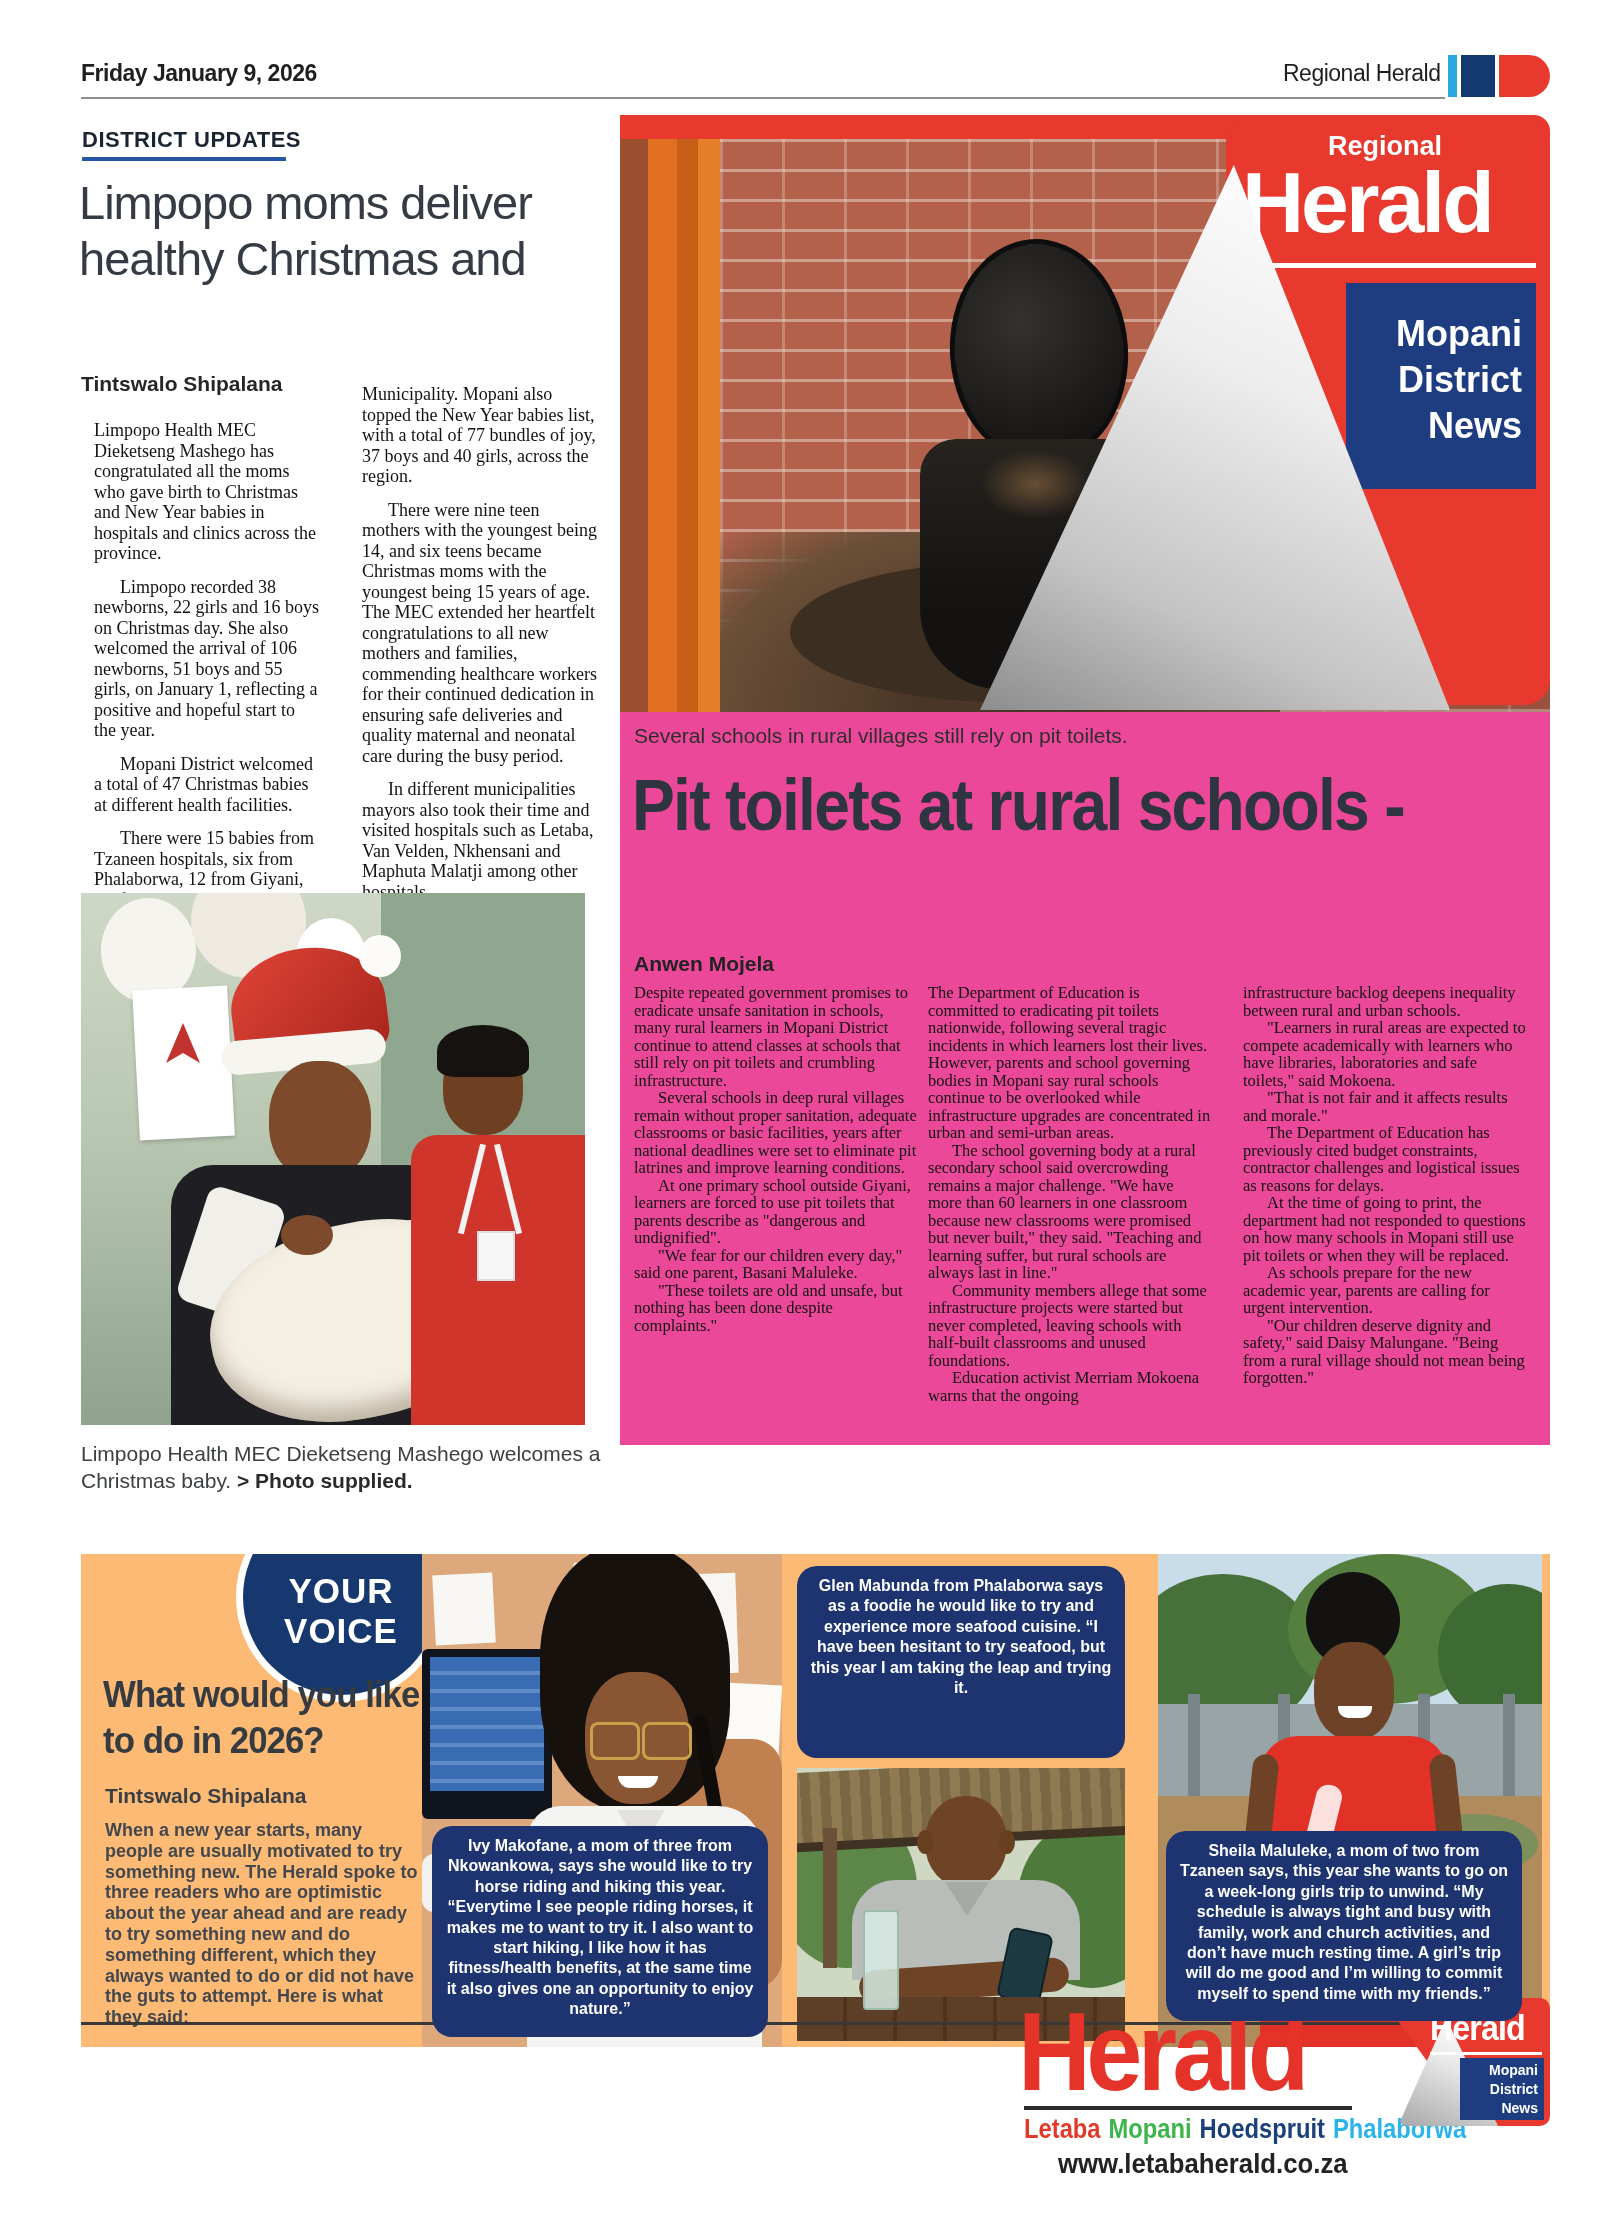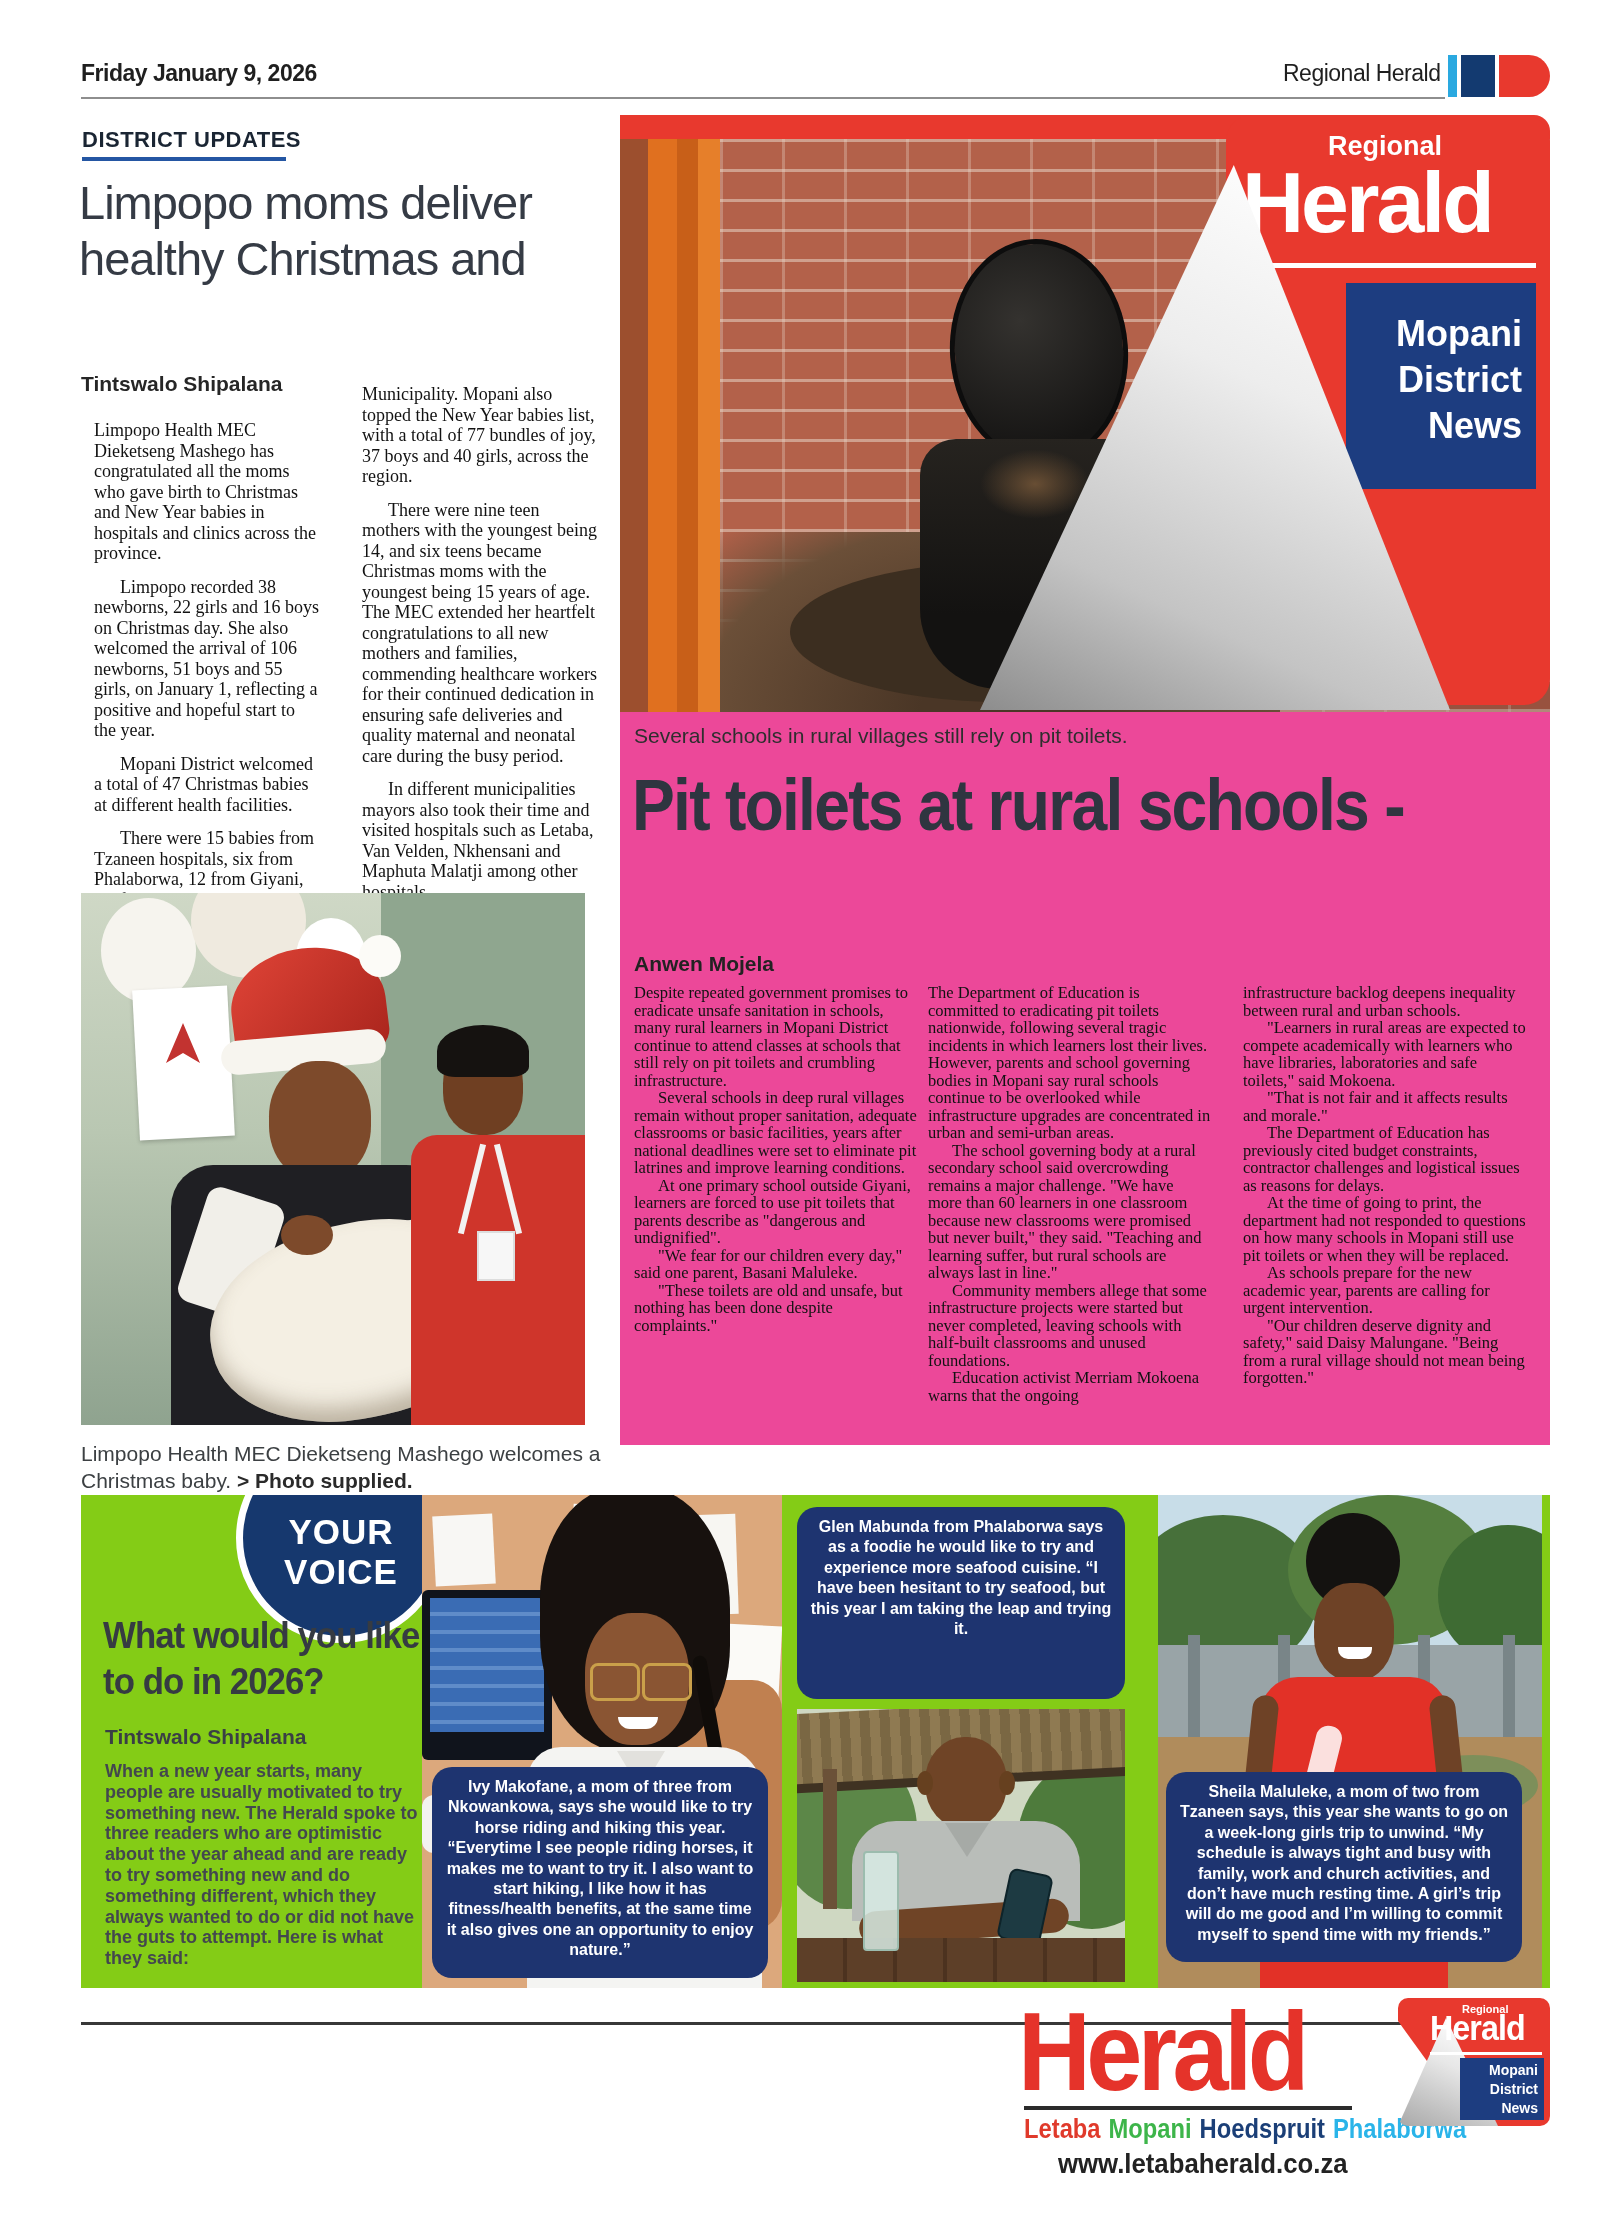--- a/index.html
+++ b/index.html
@@ -54,21 +54,21 @@
   .pit-col{top:272px;width:283px;}
   .pit-col p{margin:0;font-size:16.5px;line-height:17.5px;}
   .pit-col p + p{text-indent:24px;}
   .pc1{left:14px;} .pc2{left:308px;} .pc3{left:623px;}
   
   .babyphoto{left:81px;top:893px;width:504px;height:532px;overflow:hidden;
      background:linear-gradient(180deg,#cfd8c6 0%,#b9c7b2 45%,#8fa38f 100%);}
   .baby-caption{left:81px;top:1440px;width:540px;font-size:21px;line-height:27px;color:#3c4043;}
   .baby-caption b{color:#2a2a2a;}
   
-  .strip{left:81px;top:1495px;width:1469px;height:493px;background:#84cc16;overflow:hidden;}
+  .strip{left:81px;top:1554px;width:1469px;height:493px;background:#fdba74;overflow:hidden;}
   .yv-badge{left:155px;top:-62px;width:196px;height:196px;border-radius:50%;background:#16386e;
      border:7px solid #fff;box-sizing:content-box;text-align:center;padding-top:0;}
   .yv-badge div{font-size:35px;font-weight:700;color:#fff;letter-spacing:1px;line-height:40px;}
   .yv-b1{margin-top:72px;}
   .yv-heading{left:22px;top:118px;color:#363b42;}
   .yv-heading div{font-size:37px;font-weight:700;letter-spacing:-1px;line-height:46px;
      transform:scaleX(.94);transform-origin:0 50%;white-space:nowrap;}
   .yv-byline{left:24px;top:230px;font-size:21px;font-weight:700;color:#3a3f45;}
   .yv-intro{left:24px;top:266px;width:318px;font-size:18px;font-weight:700;line-height:20.8px;color:#43474e;}
   .vcol{top:0;height:493px;}

